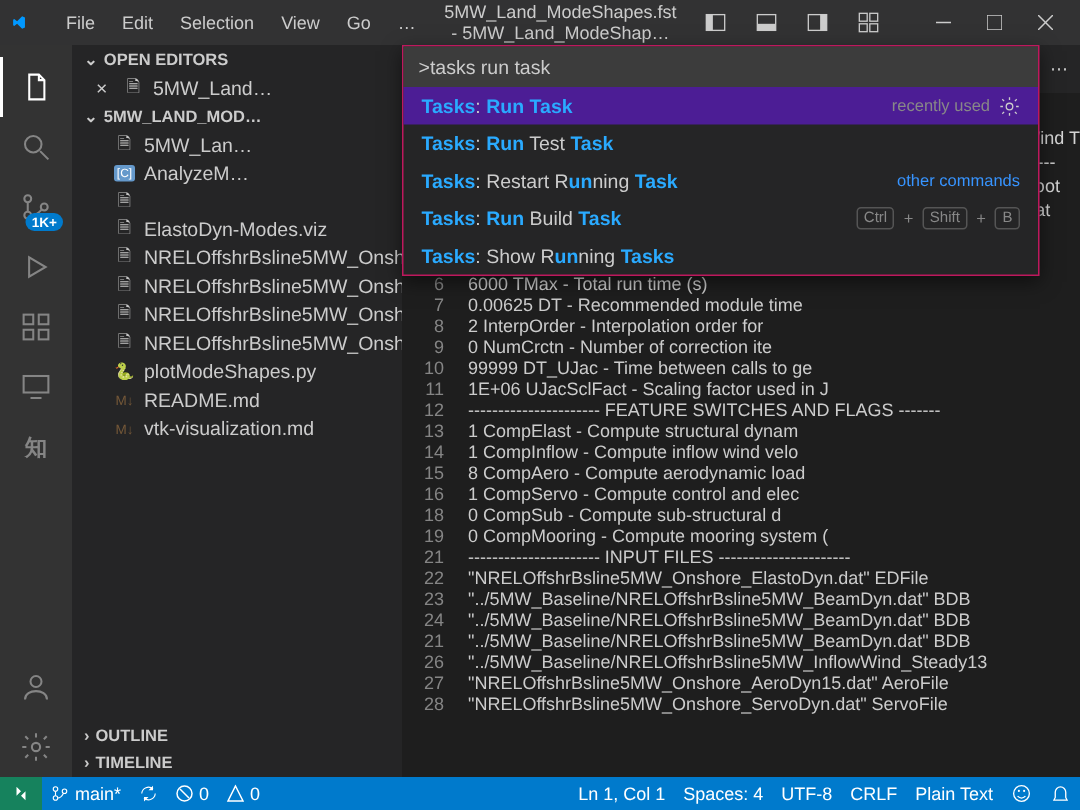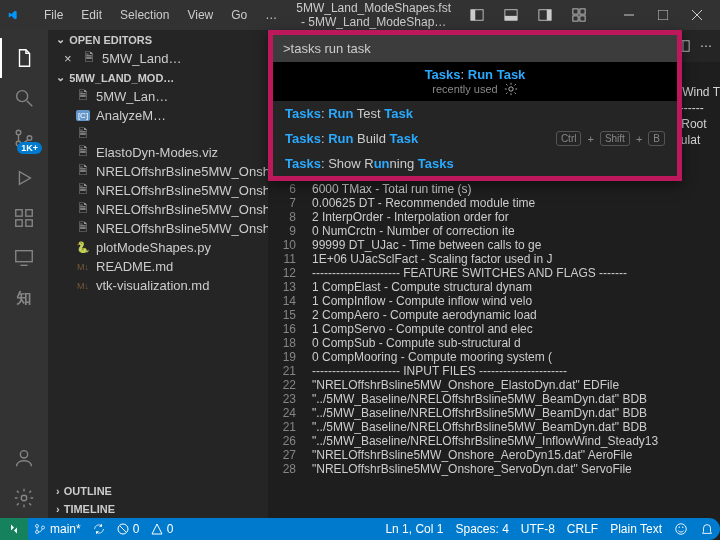--- a/index.html
+++ b/index.html
@@ -31,32 +31,32 @@
   
   .editor-area { flex: 1; background: #1e1e1e; position: relative; display: flex; flex-direction: column; }
   .editor-tabs { height: 32px; background: #252526; display: flex; align-items: center; justify-content: flex-end; padding: 0 8px; gap: 10px; }
   .editor-tabs .tab-icon { cursor: pointer; color: #cccccc; }
   
   .code-area { flex: 1; display: flex; font-family: Consolas, "Courier New", monospace; font-size: 12px; overflow: hidden; padding-top: 120px; }
   .code-line { display: flex; }
   .ln { width: 44px; text-align: right; color: #858585; padding-right: 16px; flex-shrink:0;}
   .tx { flex: 1; }
   
-  .command-palette { position: absolute; top: 0; left: 0px; right: 38px; background: #252526; border: 5px solid #be185d; box-shadow: 0 4px 12px rgba(0,0,0,0.5); z-index: 100; }
+  .command-palette { position: absolute; top: 0; left: 0px; right: 27px; background: #252526; border: 1px solid #be185d; box-shadow: 0 4px 12px rgba(0,0,0,0.5); z-index: 100; }
   .cmd-input { width: 100%; background: #3c3c3c; border: none; color: #cccccc; padding: 6px 10px; font-size: 13px; font-family: inherit; outline: none; }
   .cmd-list { }
   .cmd-item { padding: 5px 12px; font-size: 13px; display: flex; align-items: center; justify-content: space-between; cursor: pointer; }
-  .cmd-item.selected { background: #000000; flex-direction: column; }
+  .cmd-item.selected { background: #4c1d95; }
   .cmd-label b { color: #2aaaff; font-weight: 600; }
   .cmd-label { color: #cccccc; }
   .cmd-right { font-size: 11px; color: #888; display:flex; gap:6px; align-items:center;}
   .cmd-right.blue { color: #3794ff; }
   .key { border: 1px solid #555; padding: 1px 4px; border-radius: 3px; font-size: 10px; }
   
-  .statusbar { height: 22px; background: #007acc; display: flex; align-items: center; color: #ffffff; font-size: 12px; border-radius: 11px; }
+  .statusbar { height: 22px; background: #007acc; display: flex; align-items: center; color: #ffffff; font-size: 12px; }
   .remote-ind { background: #16825d; height: 22px; padding: 0 8px; display: flex; align-items: center; }
   .status-item { padding: 0 6px; display: flex; align-items: center; gap: 4px; cursor: pointer; }
   .status-right { margin-left: auto; display: flex; }
   
   svg { display: block; }
 </style>
 </head>
 <body>
 
 <div class="titlebar">
@@ -288,20 +288,24 @@
             <span class="cmd-right ">recently used <svg width="14" height="14" viewBox="0 0 16 16">
                 <circle cx="8" cy="8" r="2.5" fill="none" stroke="#ccc"></circle>
                 <path fill="none" stroke="#ccc" d="M8 1v2M8 13v2M2.5 2.5l1.4 1.4M12.1 12.1l1.4 1.4M1 8h2M13 8h2M2.5 13.5l1.4-1.4M12.1 3.9l1.4-1.4"></path>
               </svg></span>
           </div>
           <div class="cmd-item">
             <span class="cmd-label"><b>Tasks</b>: <b>Run</b> Test <b>Task</b></span>
             <span class="cmd-right "></span>
           </div>
           <div class="cmd-item">
+            <span class="cmd-label"><b>Tasks</b>: Restart R<b>un</b>ning <b>Task</b></span>
+            <span class="cmd-right blue">other commands</span>
+          </div>
+          <div class="cmd-item">
             <span class="cmd-label"><b>Tasks</b>: <b>Run</b> Build <b>Task</b></span>
             <span class="cmd-right "><span class="key">Ctrl</span> + <span class="key">Shift</span> + <span class="key">B</span></span>
           </div>
           <div class="cmd-item">
             <span class="cmd-label"><b>Tasks</b>: Show R<b>un</b>ning <b>Tasks</b></span>
             <span class="cmd-right "></span>
           </div>
         </div>
     </div>
 
@@ -344,21 +348,21 @@
           <div class="code-line">
             <span class="ln">13</span>
             <span class="tx">             1   CompElast       - Compute structural dynam</span>
           </div>
           <div class="code-line">
             <span class="ln">14</span>
             <span class="tx">             1   CompInflow      - Compute inflow wind velo</span>
           </div>
           <div class="code-line">
             <span class="ln">15</span>
-            <span class="tx">             2   CompAero        - Compute aerodynamic load</span>
+            <span class="tx">             8   CompAero        - Compute aerodynamic load</span>
           </div>
           <div class="code-line">
             <span class="ln">16</span>
             <span class="tx">             1   CompServo       - Compute control and elec</span>
           </div>
           <div class="code-line">
             <span class="ln">18</span>
             <span class="tx">             0   CompSub         - Compute sub-structural d</span>
           </div>
           <div class="code-line">

